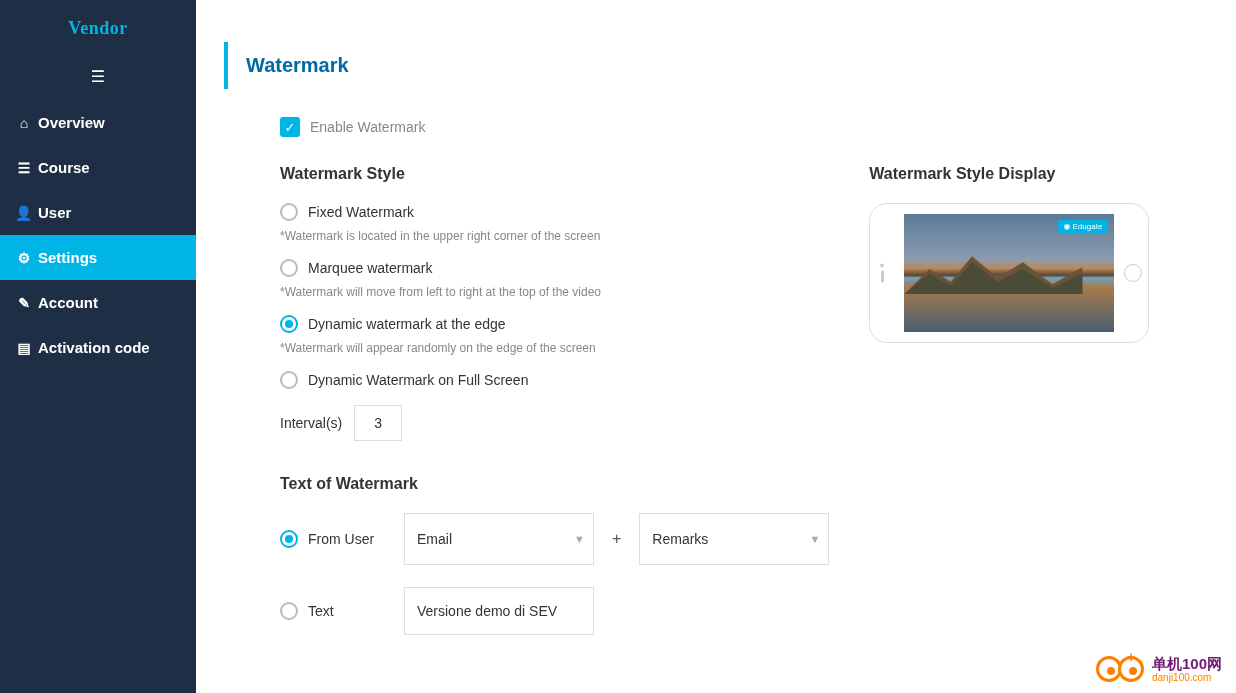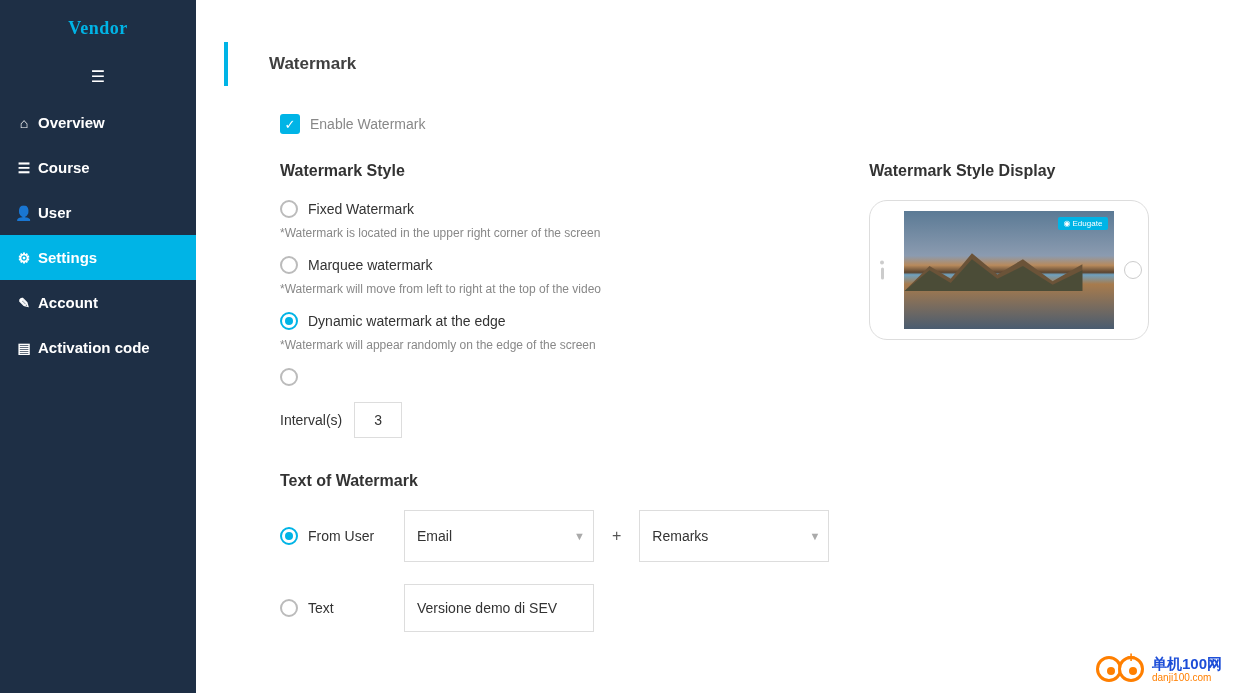--- a/index.html
+++ b/index.html
@@ -13,21 +13,21 @@
     .menu-toggle { text-align: center; padding: 10px 0 14px 0; color: #fff; font-size: 16px; cursor: pointer; }
     .nav { list-style: none; }
     .nav-item { padding: 14px 16px; font-size: 15px; font-weight: bold; color: #fff; cursor: pointer; display: flex; align-items: center; gap: 6px; }
     .nav-item.active { background: #00b4e6; }
     .nav-item .icon { font-size: 14px; width: 16px; display: inline-flex; justify-content: center; }
     
     
     .content { flex: 1; background: #fff; padding-top: 42px; overflow: auto; }
     .panel { margin: 0 28px; background: #fff; }
     .panel-header { border-left: 4px solid #00b4e6; padding: 12px 18px; margin-bottom: 28px; }
-    .panel-header h2 { font-size: 17px; color: #404040; font-weight: bold; margin-left: 23px; }
+    .panel-header h2 { font-size: 20px; color: #0369a1; font-weight: bold; }
     .panel-body { padding: 0 56px; }
     
     
     .checkbox-row { display: flex; align-items: center; gap: 10px; margin-bottom: 28px; }
     .checkbox { width: 20px; height: 20px; background: #00b4e6; border-radius: 3px; display: flex; align-items: center; justify-content: center; color: #fff; font-size: 13px; cursor: pointer; }
     .checkbox-label { color: #888; font-size: 14px; }
     
     
     .columns { display: flex; gap: 40px; }
     .col-left { flex: 1; max-width: 560px; }
@@ -67,21 +67,21 @@
     .mountain { position: absolute; left: 0; right: 0; top: 32%; height: 36%; }
     
     
     .footer-logo { position: absolute; bottom: 10px; right: 14px; display: flex; align-items: center; gap: 8px; }
     .logo-eyes { display: flex; align-items: center; gap: -2px; }
     .eye { width: 26px; height: 26px; border: 3px solid #ff7f00; border-radius: 50%; position: relative; background: #fff; }
     .eye::after { content: ''; position: absolute; width: 8px; height: 8px; background: #ff7f00; border-radius: 50%; top: 8px; left: 8px; }
     .eye.left { margin-right: -4px; }
     .eye.right::before { content: '+'; position: absolute; color: #ff7f00; font-size: 14px; font-weight: bold; top: -10px; left: 6px; }
     .logo-text { display: flex; flex-direction: column; line-height: 1.1; }
-    .logo-text .cn { color: #1d4ed8; font-size: 15px; font-weight: bold; }
+    .logo-text .cn { color: #701a75; font-size: 15px; font-weight: bold; }
     .logo-text .en { color: #ff7f00; font-size: 10px; }
   </style>
 </head>
 <body>
 
 <div class="app-container">
   <aside class="sidebar">
     <div class="brand">Vendor</div>
     <div class="menu-toggle">
       <span>☰</span>
@@ -144,20 +144,21 @@
             <div class="hint">*Watermark will move from left to right at the top of the video</div>
 
             <div class="radio-row">
               <div class="radio checked"></div>
               <span class="radio-label">Dynamic watermark at the edge</span>
             </div>
             <div class="hint">*Watermark will appear randomly on the edge of the screen</div>
 
             <div class="radio-row">
               <div class="radio"></div>
+              <span class="radio-label">Dynamic Watermark on Full Screen</span>
             </div>
 
             <div class="interval-row">
               <span class="interval-label">Interval(s)</span>
               <input class="interval-input" value="3" style="">
             </div>
 
             <h3 class="section-title" style="margin-top:34px;">Text of Watermark</h3>
 
             <div class="text-wm-row">

